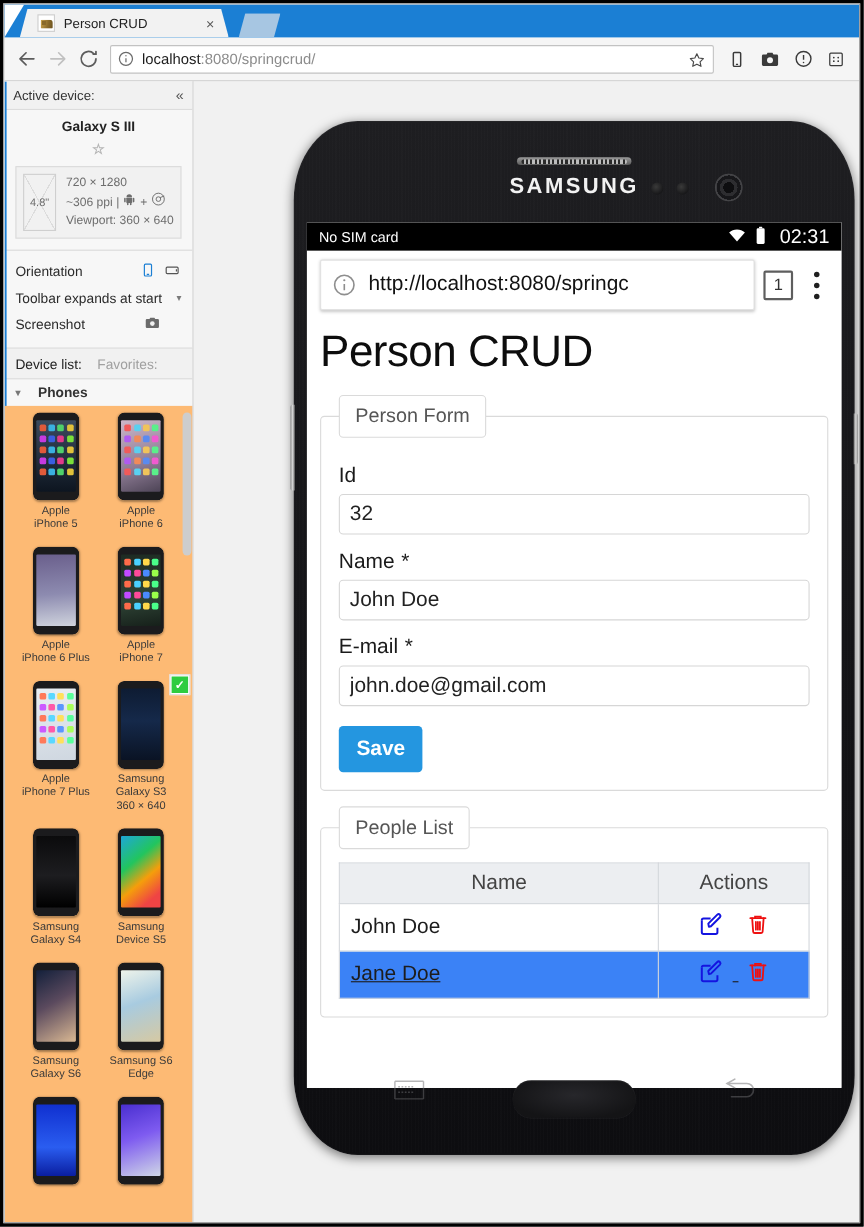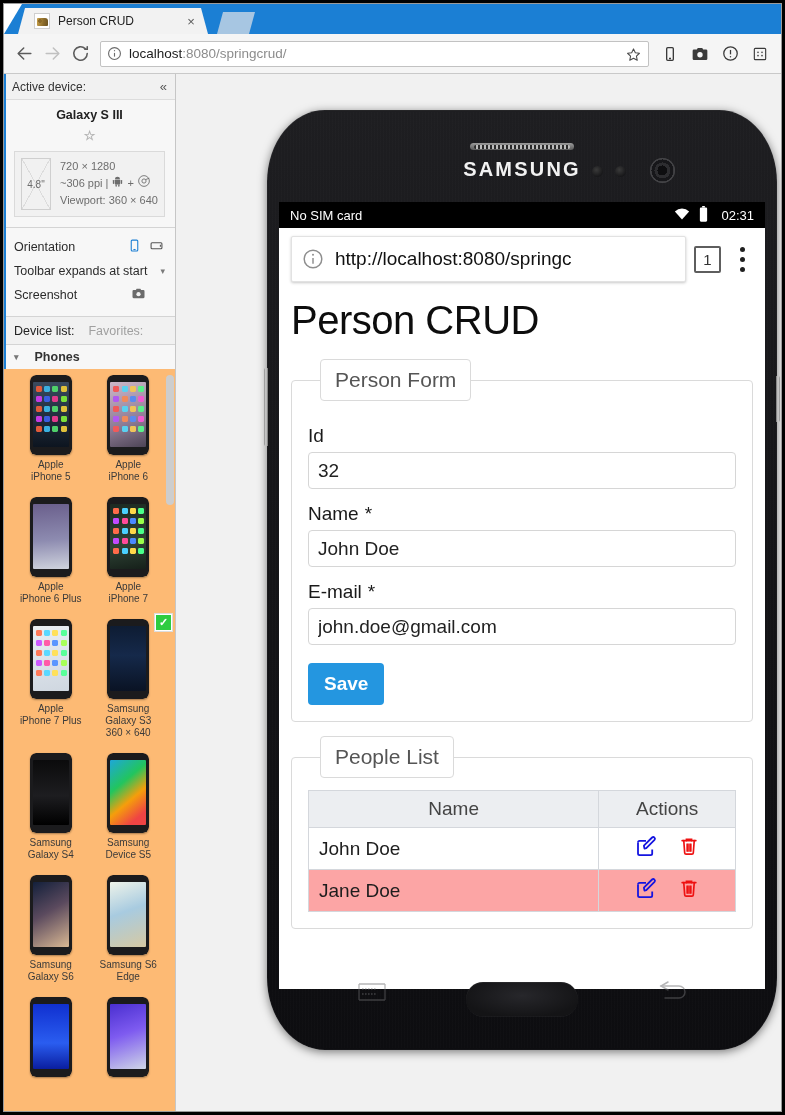--- a/index.html
+++ b/index.html
@@ -369,21 +369,21 @@
   .statusbar {
     height: 26px;
     background: #000;
     color: #fff;
     display: flex; align-items: center;
     padding: 0 11px;
     font-size: 13px;
   }
   .statusbar .sim { flex: 1; }
   .statusbar .sb-icons { display: flex; align-items: center; gap: 9px; }
-  .statusbar .clock { font-size: 13px; margin-left: 4px; }
+  .statusbar .clock { font-size: 18px; margin-left: 4px; }
 
   .chrome-mobile-bar {
     height: 62px;
     background: #fff;
     display: flex; align-items: center;
     padding: 0 10px 0 12px;
     gap: 8px;
   }
   .m-omnibox {
     flex: 1;
@@ -449,24 +449,23 @@
     border: 1px solid #dadada;
     border-radius: 4px;
     margin: 14px 0 0 0;
     padding: 10px 16px 16px 16px;
     position: relative;
   }
   legend.legend-box {
     border: 1px solid #dadada;
     border-radius: 4px;
     background: #fff;
-    font-size: 21px;
+    font-size: 18px;
     color: #555;
     padding: 8px 14px;
-    margin-left: 12px;
     width: auto;
   }
   .form-label {
     font-size: 19px;
     color: #1a1a1a;
     margin: 14px 0 5px 0;
     display: block;
   }
   .form-label .req { color: #1a1a1a; margin-left: 6px; }
   .form-control {
@@ -496,21 +495,21 @@
     padding: 7px 6px;
     text-align: center;
   }
   table.people th.name-col { width: 68%; }
   table.people td {
     border: 1px solid #d4d7dc;
     padding: 6px 10px;
     color: #1d1d1d;
   }
   table.people tr.odd td { background: #fff; }
-  table.people tr.even td { background: #fca5a5; }
+  table.people tr.even td { background: #3b82f6; text-decoration: underline; }
   td.actions { text-align: center; white-space: nowrap; }
   td.actions span { display: inline-block; margin: 0 7px; cursor: pointer; vertical-align: middle; }
 </style>
 </head>
 <body>
 
 <div class="window">
 
   <div class="tabstrip">
     <div class="tabstrip-left-notch"></div>

